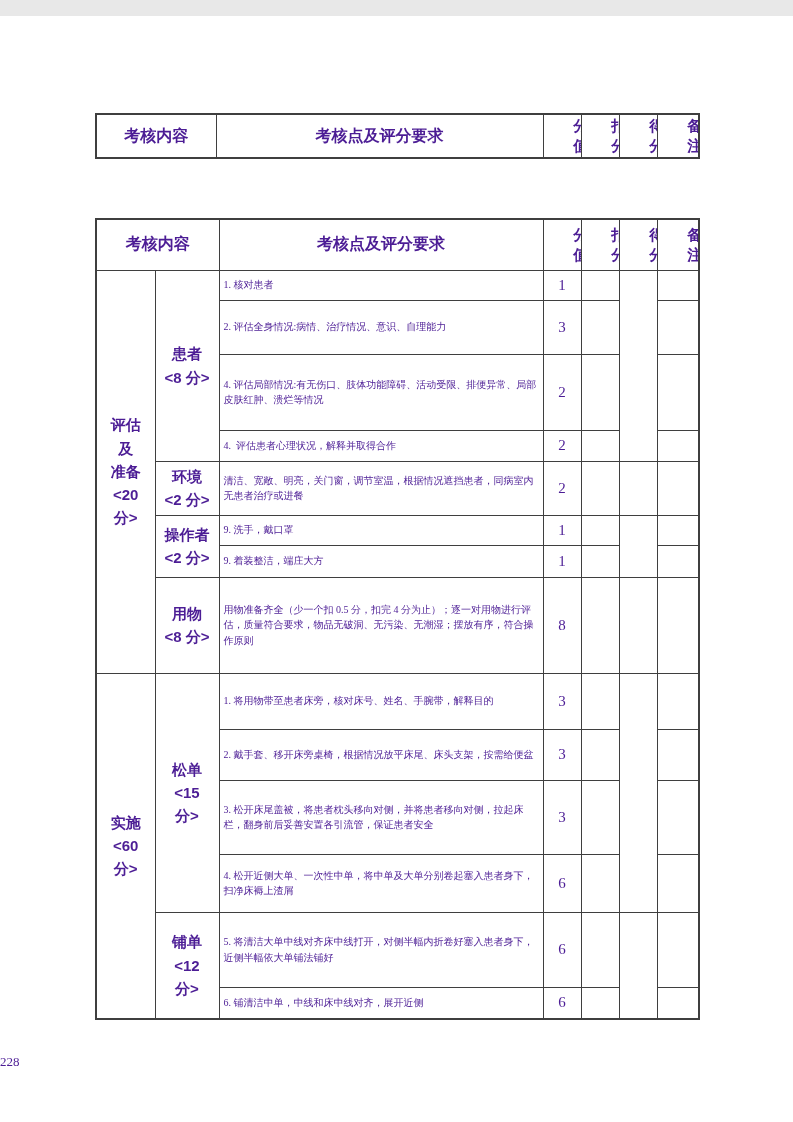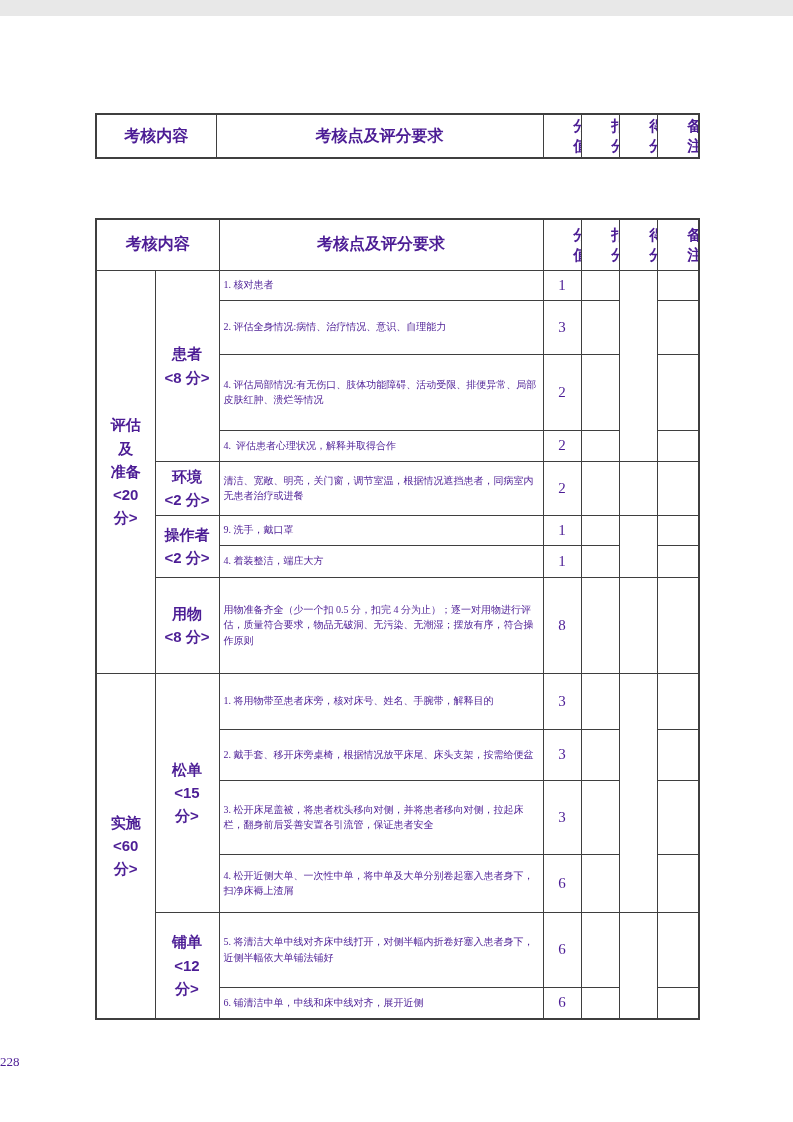--- a/index.html
+++ b/index.html
@@ -175,21 +175,21 @@
     <tr style="height:30px">
       <td class="grp hei" rowspan="2">操作者
 &lt;2 分&gt;</td>
       <td class="item">9. 洗手，戴口罩</td>
       <td class="num">1</td>
       <td></td>
       <td rowspan="2"></td>
       <td></td>
     </tr>
     <tr style="height:32px">
-      <td class="item">4. 着装整洁，端庄大方</td>
+      <td class="item">9. 着装整洁，端庄大方</td>
       <td class="num">1</td>
       <td></td>
       <td></td>
     </tr>
     <tr style="height:96px">
       <td class="grp hei">用物
 &lt;8 分&gt;</td>
       <td class="item">用物准备齐全（少一个扣 0.5 分，扣完 4 分为止）；逐一对用物进行评估，质量符合要求，物品无破洞、无污染、无潮湿；摆放有序，符合操作原则</td>
       <td class="num">8</td>
       <td></td>

